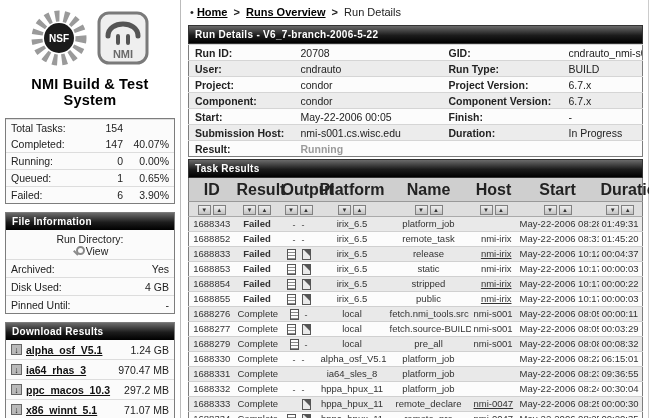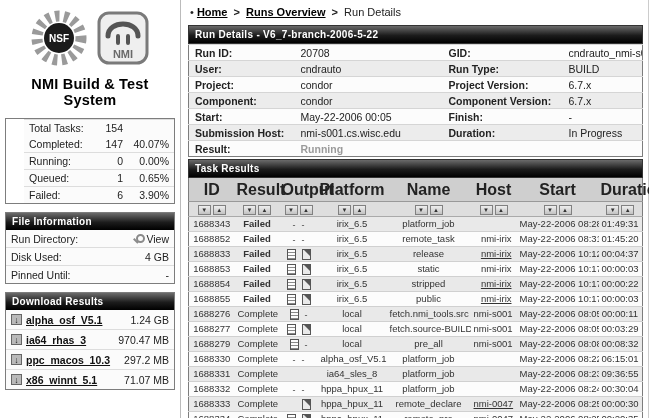--- a/index.html
+++ b/index.html
@@ -4,27 +4,27 @@
 <style>
   html,body{margin:0;padding:0;background:#fff;}
   body{width:649px;height:418px;overflow:hidden;font-family:"Liberation Sans",sans-serif;color:#222;}
   .layout{display:flex;width:649px;height:418px;border-right:1px solid #ccc;box-sizing:border-box;}
   
   .sidebar{flex:0 0 181px;width:181px;box-sizing:border-box;padding:6px 5px 0 5px;border-right:1px solid #bbb;}
   .logos{display:flex;justify-content:center;align-items:center;gap:8px;height:60px;margin-top:2px;}
   .app-title{font-weight:bold;font-size:14.5px;text-align:center;margin:8px 0 10px 0;color:#000;letter-spacing:0.2px;}
   .panel{border:1px solid #7d7d7d;margin-bottom:8px;background:#fff;}
   .panel-header{background:linear-gradient(#6b6b6b,#1c1c1c 55%,#000);color:#fff;font-weight:bold;font-size:10px;padding:3px 6px;letter-spacing:0.3px;}
-  .srow{display:flex;align-items:center;padding:2px 5px;font-size:10.5px;border-top:1px solid #ddd;background:#fbfbfb;margin-left:18px;}
+  .srow{display:flex;align-items:center;padding:2px 5px;font-size:10.5px;border-top:1px solid #ddd;background:#fbfbfb;}
   .srow:nth-child(2){border-top:none;}
   .srow .lab{flex:1;}
   .srow .cnt{width:32px;text-align:right;}
   .srow .pct{width:46px;text-align:right;}
   .irow{display:flex;align-items:center;padding:2.5px 5px;font-size:10.5px;border-top:1px solid #ddd;background:#fbfbfb;}
-  .irow:nth-child(2){border-top:none;}
+  .irow:nth-child(2){border-top:none;flex-direction:column;}
   .irow .lab{flex:1;}
   .irow .val{text-align:right;display:flex;align-items:center;gap:2px;}
   .dlrow{display:flex;align-items:center;gap:4px;padding:3.5px 5px;font-size:10.5px;border-top:1px solid #ddd;background:#fbfbfb;}
   .dlrow:nth-child(2){border-top:none;}
   .dlname{flex:1;font-weight:bold;text-decoration:underline;color:#111;cursor:pointer;}
   .dlsize{text-align:right;}
   .dlicon{display:inline-block;width:11px;height:11px;background:#b9b9b9;border:1px solid #666;color:#222;font-size:9px;line-height:10px;text-align:center;box-sizing:border-box;}
   .mag{position:relative;display:inline-block;width:12px;height:12px;}
   .mag::before{content:"";position:absolute;left:4px;top:1px;width:5px;height:5px;border:2px solid #8a8a8a;border-radius:50%;}
   .mag::after{content:"";position:absolute;left:0px;top:9px;width:6px;height:2px;background:#8a8a8a;transform:rotate(45deg);transform-origin:right center;}
@@ -119,20 +119,27 @@
       <div class="panel-header">File Information</div>
 
         <div class="irow">
           <span class="lab">Run Directory:</span>
           <span class="val">
             <span class="mag"></span>
             <span>View</span>
           </span>
         </div>
 
+        <div class="irow">
+          <span class="lab">Archived:</span>
+          <span class="val">
+            <span></span>
+            <span>Yes</span>
+          </span>
+        </div>
 
         <div class="irow">
           <span class="lab">Disk Used:</span>
           <span class="val">
             <span></span>
             <span>4 GB</span>
           </span>
         </div>
 
         <div class="irow">

